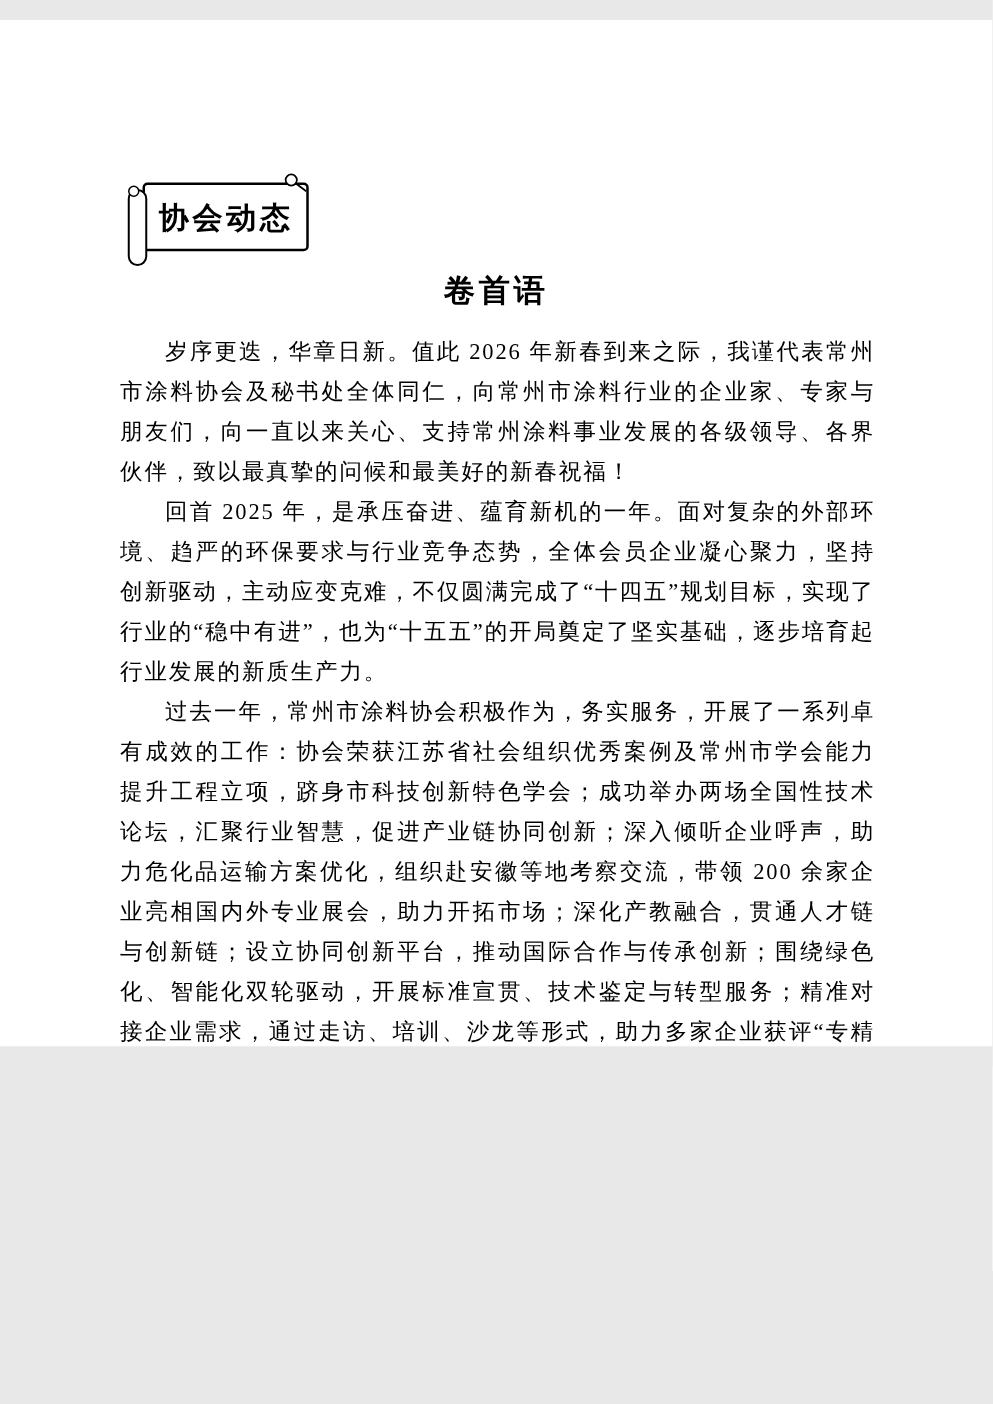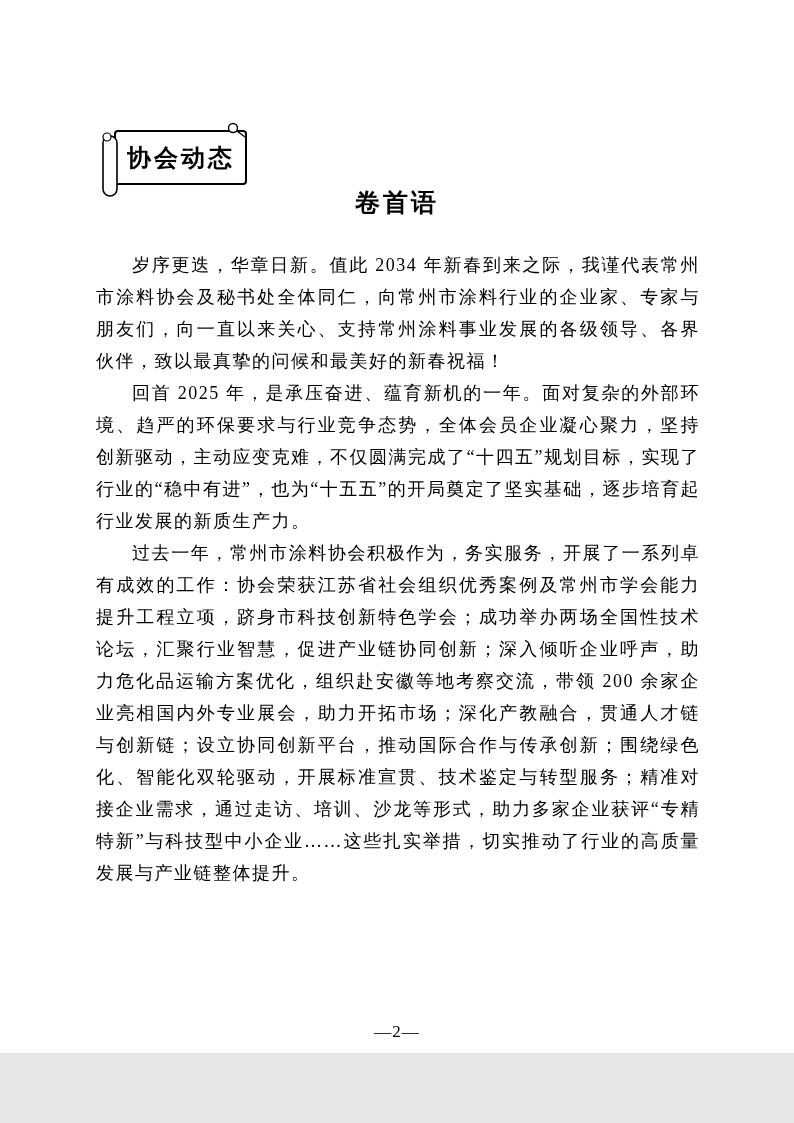--- a/index.html
+++ b/index.html
@@ -3,22 +3,22 @@
 <meta charset="utf-8">
 <style>
   html, body {
     margin: 0;
     padding: 0;
     background: #e8e8e8;
   }
   .page {
     position: relative;
     width: 794px;
-    height: 1053px;
-    margin: 0 auto;
+    height: 821px;
+    margin: 16px auto;
     background: #ffffff;
     color: #000000;
     font-family: "Liberation Serif", "DejaVu Serif", serif;
     overflow: hidden;
   }
   
   .banner {
     position: absolute;
     left: 96px;
     top: 118px;
@@ -39,21 +39,21 @@
     font-family: "Liberation Sans", "DejaVu Sans", sans-serif;
     font-weight: bold;
     font-size: 24px;
     letter-spacing: 3px;
     white-space: nowrap;
   }
   
   .doc-title {
     position: absolute;
     left: 0;
-    top: 186px;
+    top: 200px;
     width: 100%;
     margin: 0;
     text-align: center;
     font-size: 25px;
     font-weight: bold;
     letter-spacing: 3px;
   }
   
   .body-text {
     position: absolute;
@@ -97,20 +97,20 @@
       <rect x="7" y="18" width="14" height="60" rx="7" fill="#ffffff" stroke="#000000" stroke-width="1.6"></rect>
 
       <circle cx="11" cy="19" r="4" fill="#ffffff" stroke="#000000" stroke-width="1.2"></circle>
     </svg>
     <span class="banner-label">协会动态</span>
   </div>
 
   <h1 class="doc-title">卷首语</h1>
 
   <div class="body-text">
-    <p>岁序更迭，华章日新。值此 2034 年新春到来之际，我谨代表常州市涂料协会及秘书处全体同仁，向常州市涂料行业的企业家、专家与朋友们，向一直以来关心、支持常州涂料事业发展的各级领导、各界伙伴，致以最真挚的问候和最美好的新春祝福！</p>
+    <p>岁序更迭，华章日新。值此 2026 年新春到来之际，我谨代表常州市涂料协会及秘书处全体同仁，向常州市涂料行业的企业家、专家与朋友们，向一直以来关心、支持常州涂料事业发展的各级领导、各界伙伴，致以最真挚的问候和最美好的新春祝福！</p>
     <p>回首 2025 年，是承压奋进、蕴育新机的一年。面对复杂的外部环境、趋严的环保要求与行业竞争态势，全体会员企业凝心聚力，坚持创新驱动，主动应变克难，不仅圆满完成了“十四五”规划目标，实现了行业的“稳中有进”，也为“十五五”的开局奠定了坚实基础，逐步培育起行业发展的新质生产力。</p>
     <p>过去一年，常州市涂料协会积极作为，务实服务，开展了一系列卓有成效的工作：协会荣获江苏省社会组织优秀案例及常州市学会能力提升工程立项，跻身市科技创新特色学会；成功举办两场全国性技术论坛，汇聚行业智慧，促进产业链协同创新；深入倾听企业呼声，助力危化品运输方案优化，组织赴安徽等地考察交流，带领 200 余家企业亮相国内外专业展会，助力开拓市场；深化产教融合，贯通人才链与创新链；设立协同创新平台，推动国际合作与传承创新；围绕绿色化、智能化双轮驱动，开展标准宣贯、技术鉴定与转型服务；精准对接企业需求，通过走访、培训、沙龙等形式，助力多家企业获评“专精特新”与科技型中小企业……这些扎实举措，切实推动了行业的高质量发展与产业链整体提升。</p>
   </div>
 
   <div class="page-number">—2—</div>
 
 </div>
 
 </body></html>

